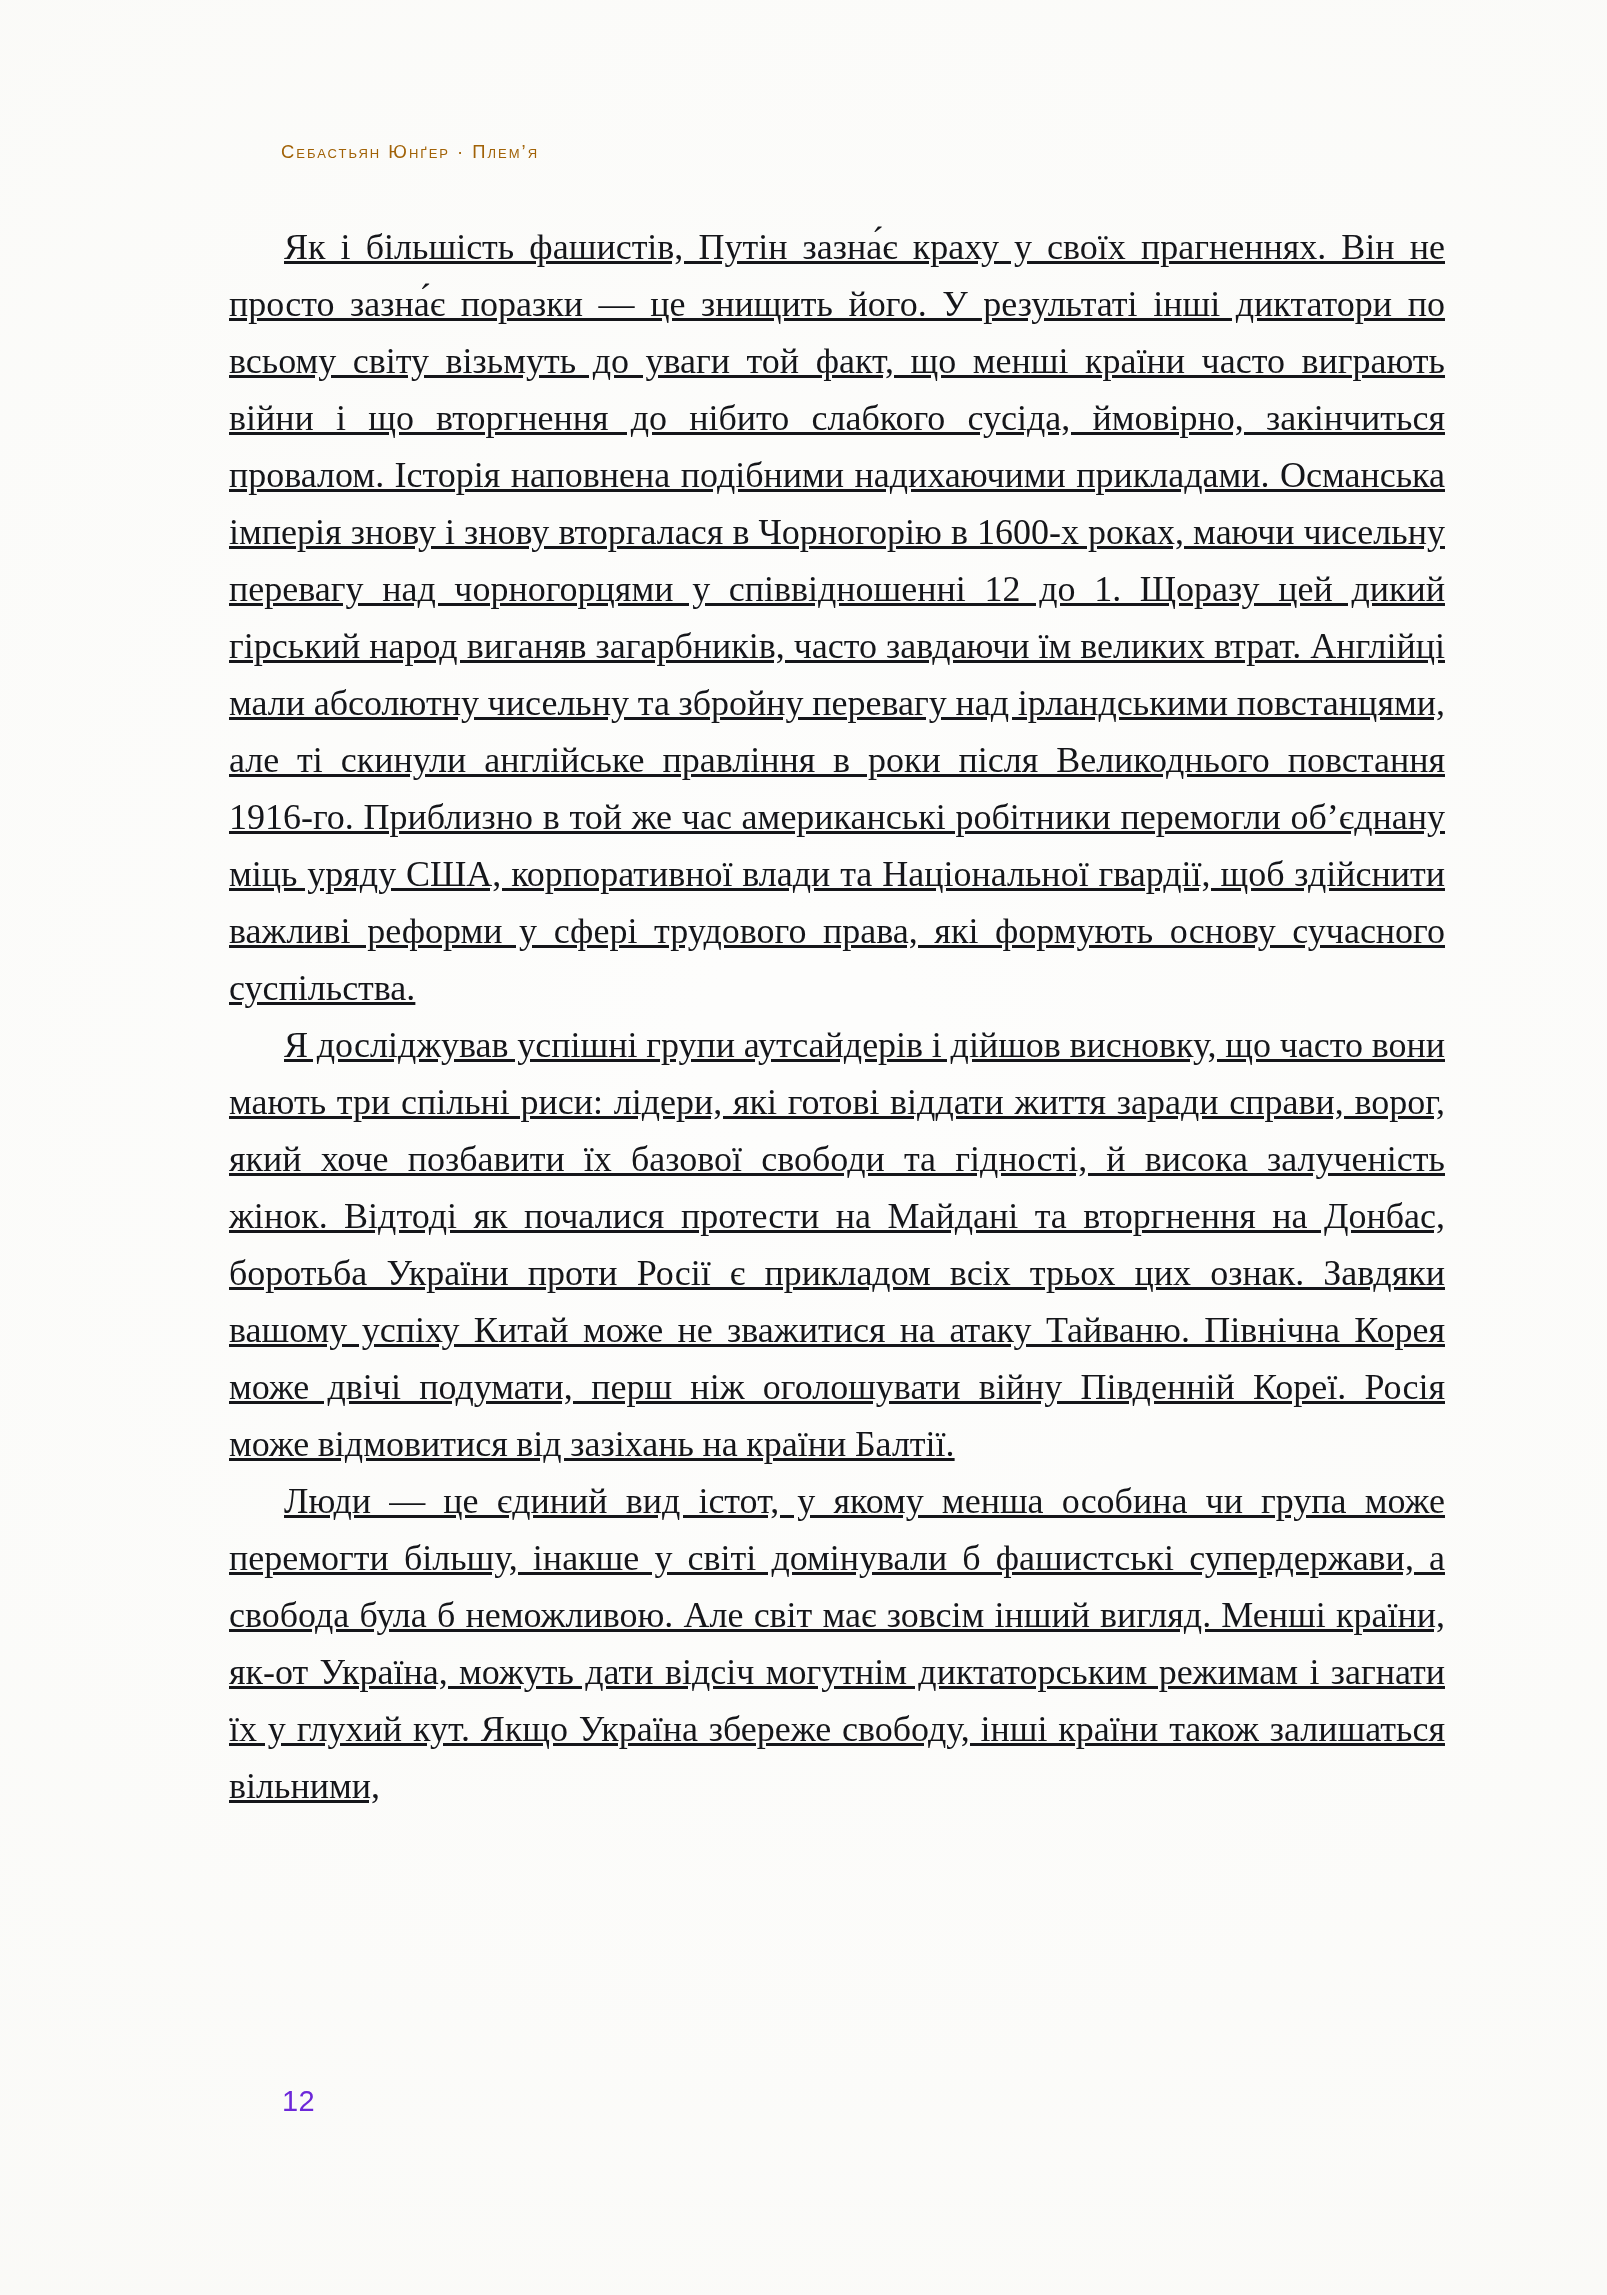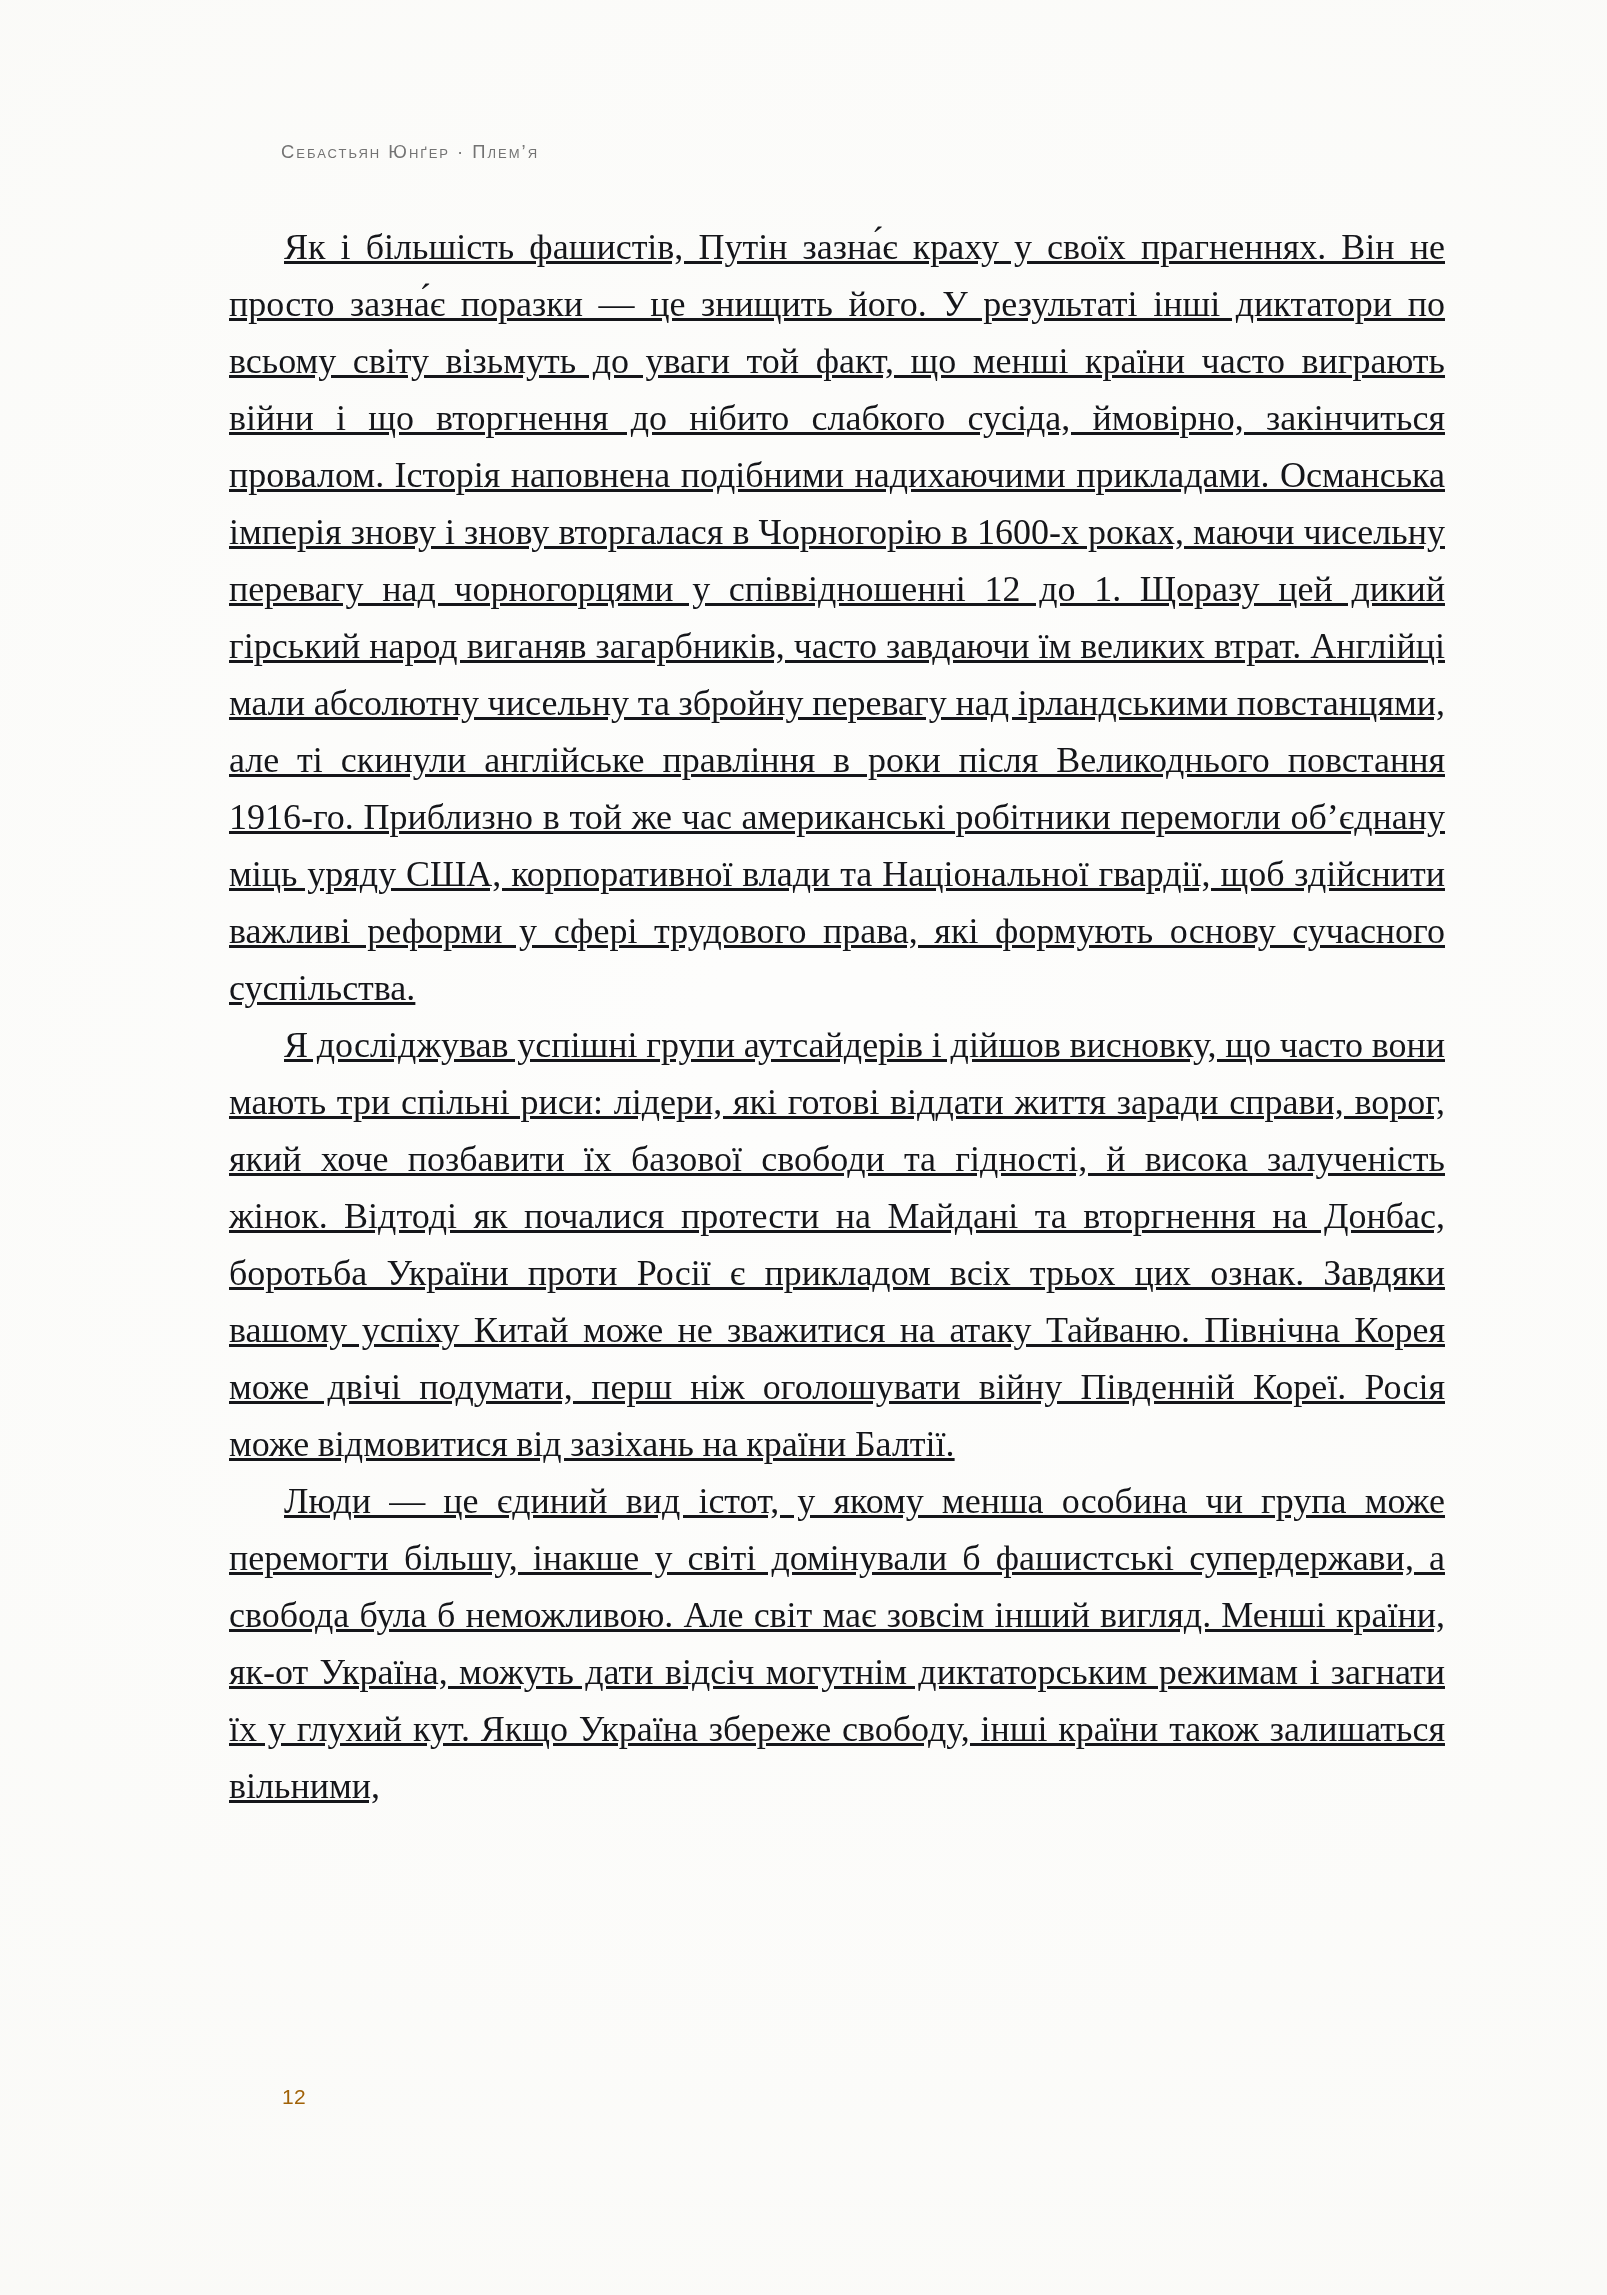--- a/index.html
+++ b/index.html
@@ -32,21 +32,21 @@
   }
 
   
   #running-header {
     position: absolute;
     left: 281px;
     top: 141px;
     font-family: "Liberation Sans", "DejaVu Sans", sans-serif;
     font-size: 18.4px;
     letter-spacing: 2px;
-    color: #737373;
+    color: #a16207;
     white-space: nowrap;
     font-variant: small-caps;
     text-transform: none;
   }
 
   
   #text-block {
     position: absolute;
     left: 229px;
     top: 219px;
@@ -72,22 +72,22 @@
     margin-top: 0;
   }
   
 
   
   #folio {
     position: absolute;
     left: 282px;
     top: 2085px;
     font-family: "Liberation Sans", "DejaVu Sans", sans-serif;
-    font-size: 21px;
-    color: #a16207;
+    font-size: 29px;
+    color: #6d28d9;
     letter-spacing: 0.4px;
   }
 </style>
 </head>
 <body>
 
 <div id="page-sheet">
 
   <div id="paper-texture"></div>
 

